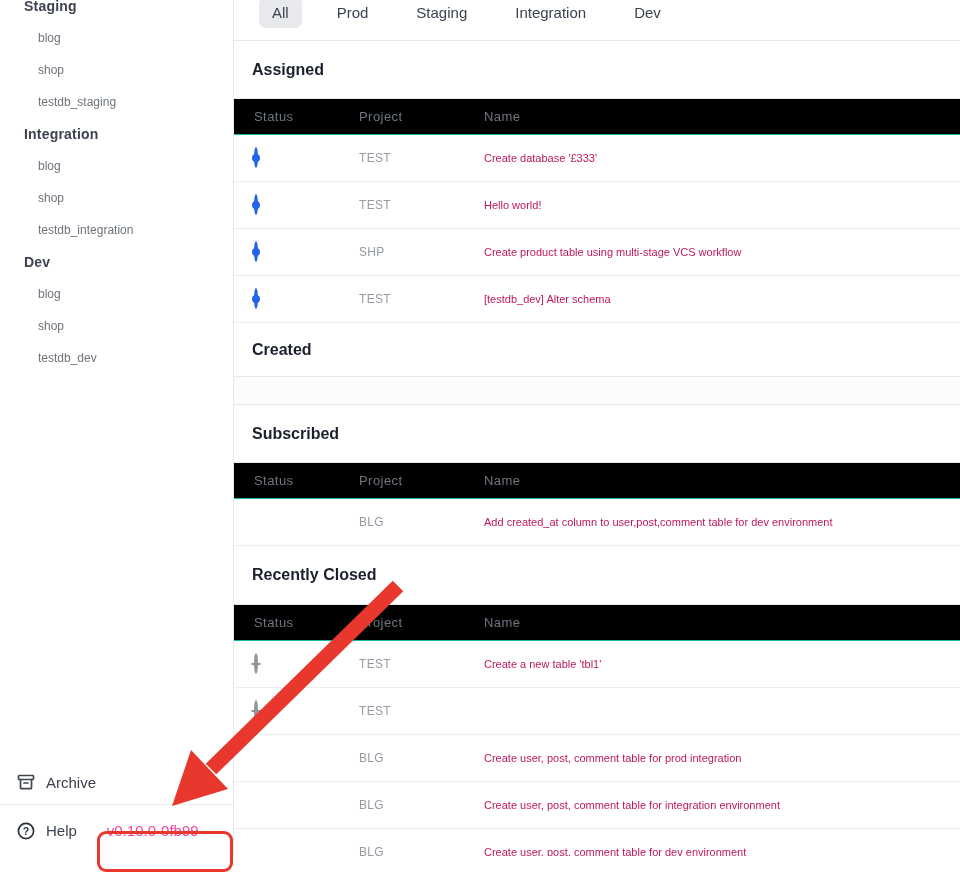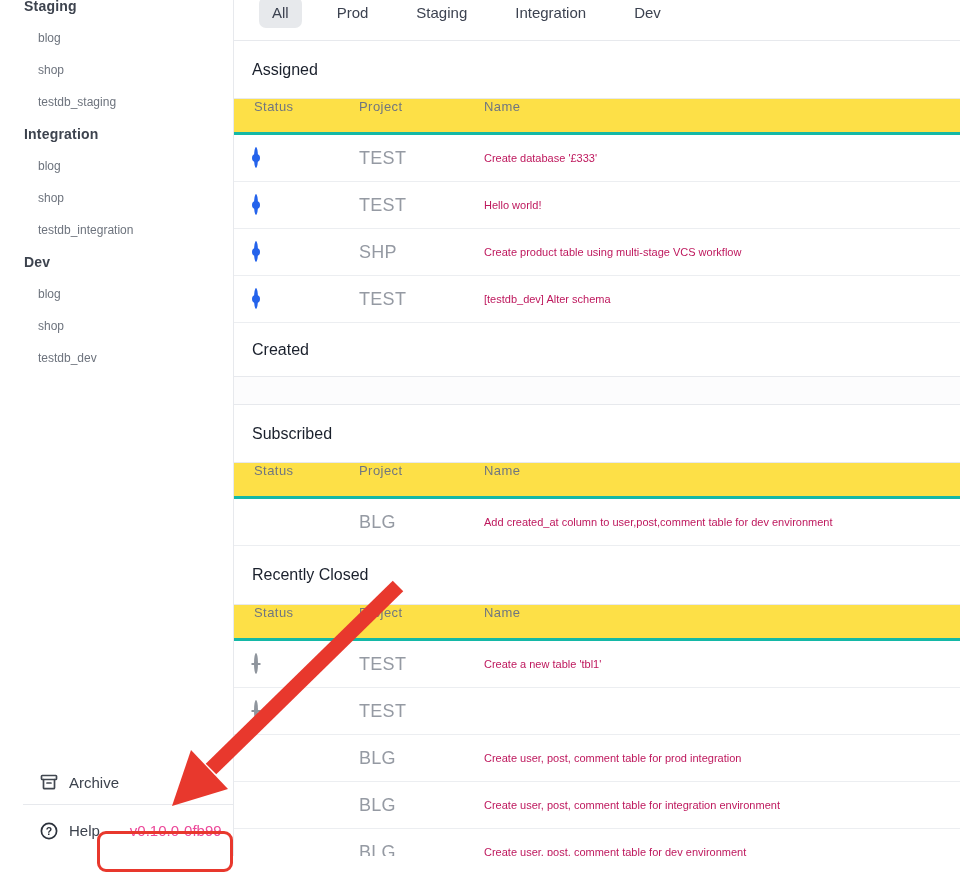--- a/index.html
+++ b/index.html
@@ -8,48 +8,48 @@
   .app { position:relative; display:flex; width:960px; height:856px; background:#fff; }
 
   
   .sidebar { width:234px; flex:none; border-right:1px solid #e7e9ed;
              display:flex; flex-direction:column; justify-content:space-between; background:#fff; }
   .nav { margin-top:-10px; overflow:hidden; }
   .nav-header { height:32px; display:flex; align-items:center; padding-left:24px;
                 font-size:14px; font-weight:700; color:#3d434e; letter-spacing:.2px; }
   .nav-item { height:32px; display:flex; align-items:center; padding-left:38px;
               font-size:12px; color:#6d737d; cursor:pointer; }
-  .sidebar-bottom { width:100%;padding-left:23px; }
+  .sidebar-bottom { width:100%; }
   .bottom-row { display:flex; align-items:center; padding-left:16px; }
   .archive-row { height:45px; border-bottom:1px solid #e7e9ed; }
   .help-row { height:51px; }
   .bottom-icon { width:20px; height:20px; flex:none; margin-right:10px; display:flex;
                  align-items:center; justify-content:center; }
   .bottom-label { font-size:15px; color:#3c424d; }
   .version-text { margin-left:30px; font-size:15px; color:#ec4899; }
 
   
   .main { flex:1; min-width:0; overflow:hidden; }
   .tabbar { height:41px; border-bottom:1px solid #e7e9ed; display:flex;
             align-items:center; padding-left:25px; overflow:visible;text-align:right; }
   .tab { font-size:15px; color:#3c4250; padding:7px 13px; border-radius:7px;
          margin-right:22px; transform:translateY(-8px); cursor:pointer; white-space:nowrap; }
   .tab.active { background:#e7e9ec; }
 
   .section-title { height:57px; display:flex; align-items:center; padding-left:18px;
-                   font-size:16px; font-weight:400; color:#1a202c; }
+                   font-size:16px; font-weight:700; color:#1a202c; }
   .section-title.compact { height:53px; }
-  .thead { height:37px; background:#fde047; border-top:1px solid #e7e9ed;
-           border-bottom:3px solid #14b8a6; display:flex; align-items:flex-start;
+  .thead { height:37px; background:#000000; border-top:1px solid #e7e9ed;
+           border-bottom:1px solid #14b8a6; display:flex; align-items:center;
            font-size:13px; color:#707680; font-weight:500; letter-spacing:.45px; }
   .col-status { width:125px; flex:none; padding-left:20px; }
   .col-project { width:125px; flex:none; }
   .col-name { flex:1; min-width:0; white-space:nowrap; overflow:hidden; }
   .irow { height:47px; display:flex; align-items:center; border-bottom:1px solid #eceef1; cursor:pointer; }
-  .irow .col-project { font-size:18px; color:#959aa3; letter-spacing:.3px; }
+  .irow .col-project { font-size:12px; color:#959aa3; letter-spacing:.3px; }
   .irow .col-name { font-size:11px; color:#be185d; }
   .empty-row { height:29px; background:#fcfcfd; border-top:1px solid #e7e9ed;
                border-bottom:1px solid #e7e9ed; }
 
   
   .status { width:20px; height:20px; border-radius:50%; position:relative; flex:none; }
   .status[data-status="open"] { border:2px solid #2563eb; }
   .status[data-status="open"]::after { content:""; position:absolute; width:8px; height:8px;
       border-radius:50%; background:#2563eb; top:50%; left:50%; transform:translate(-50%,-50%); }
   .status[data-status="attention"] { background:#dc2626; }

